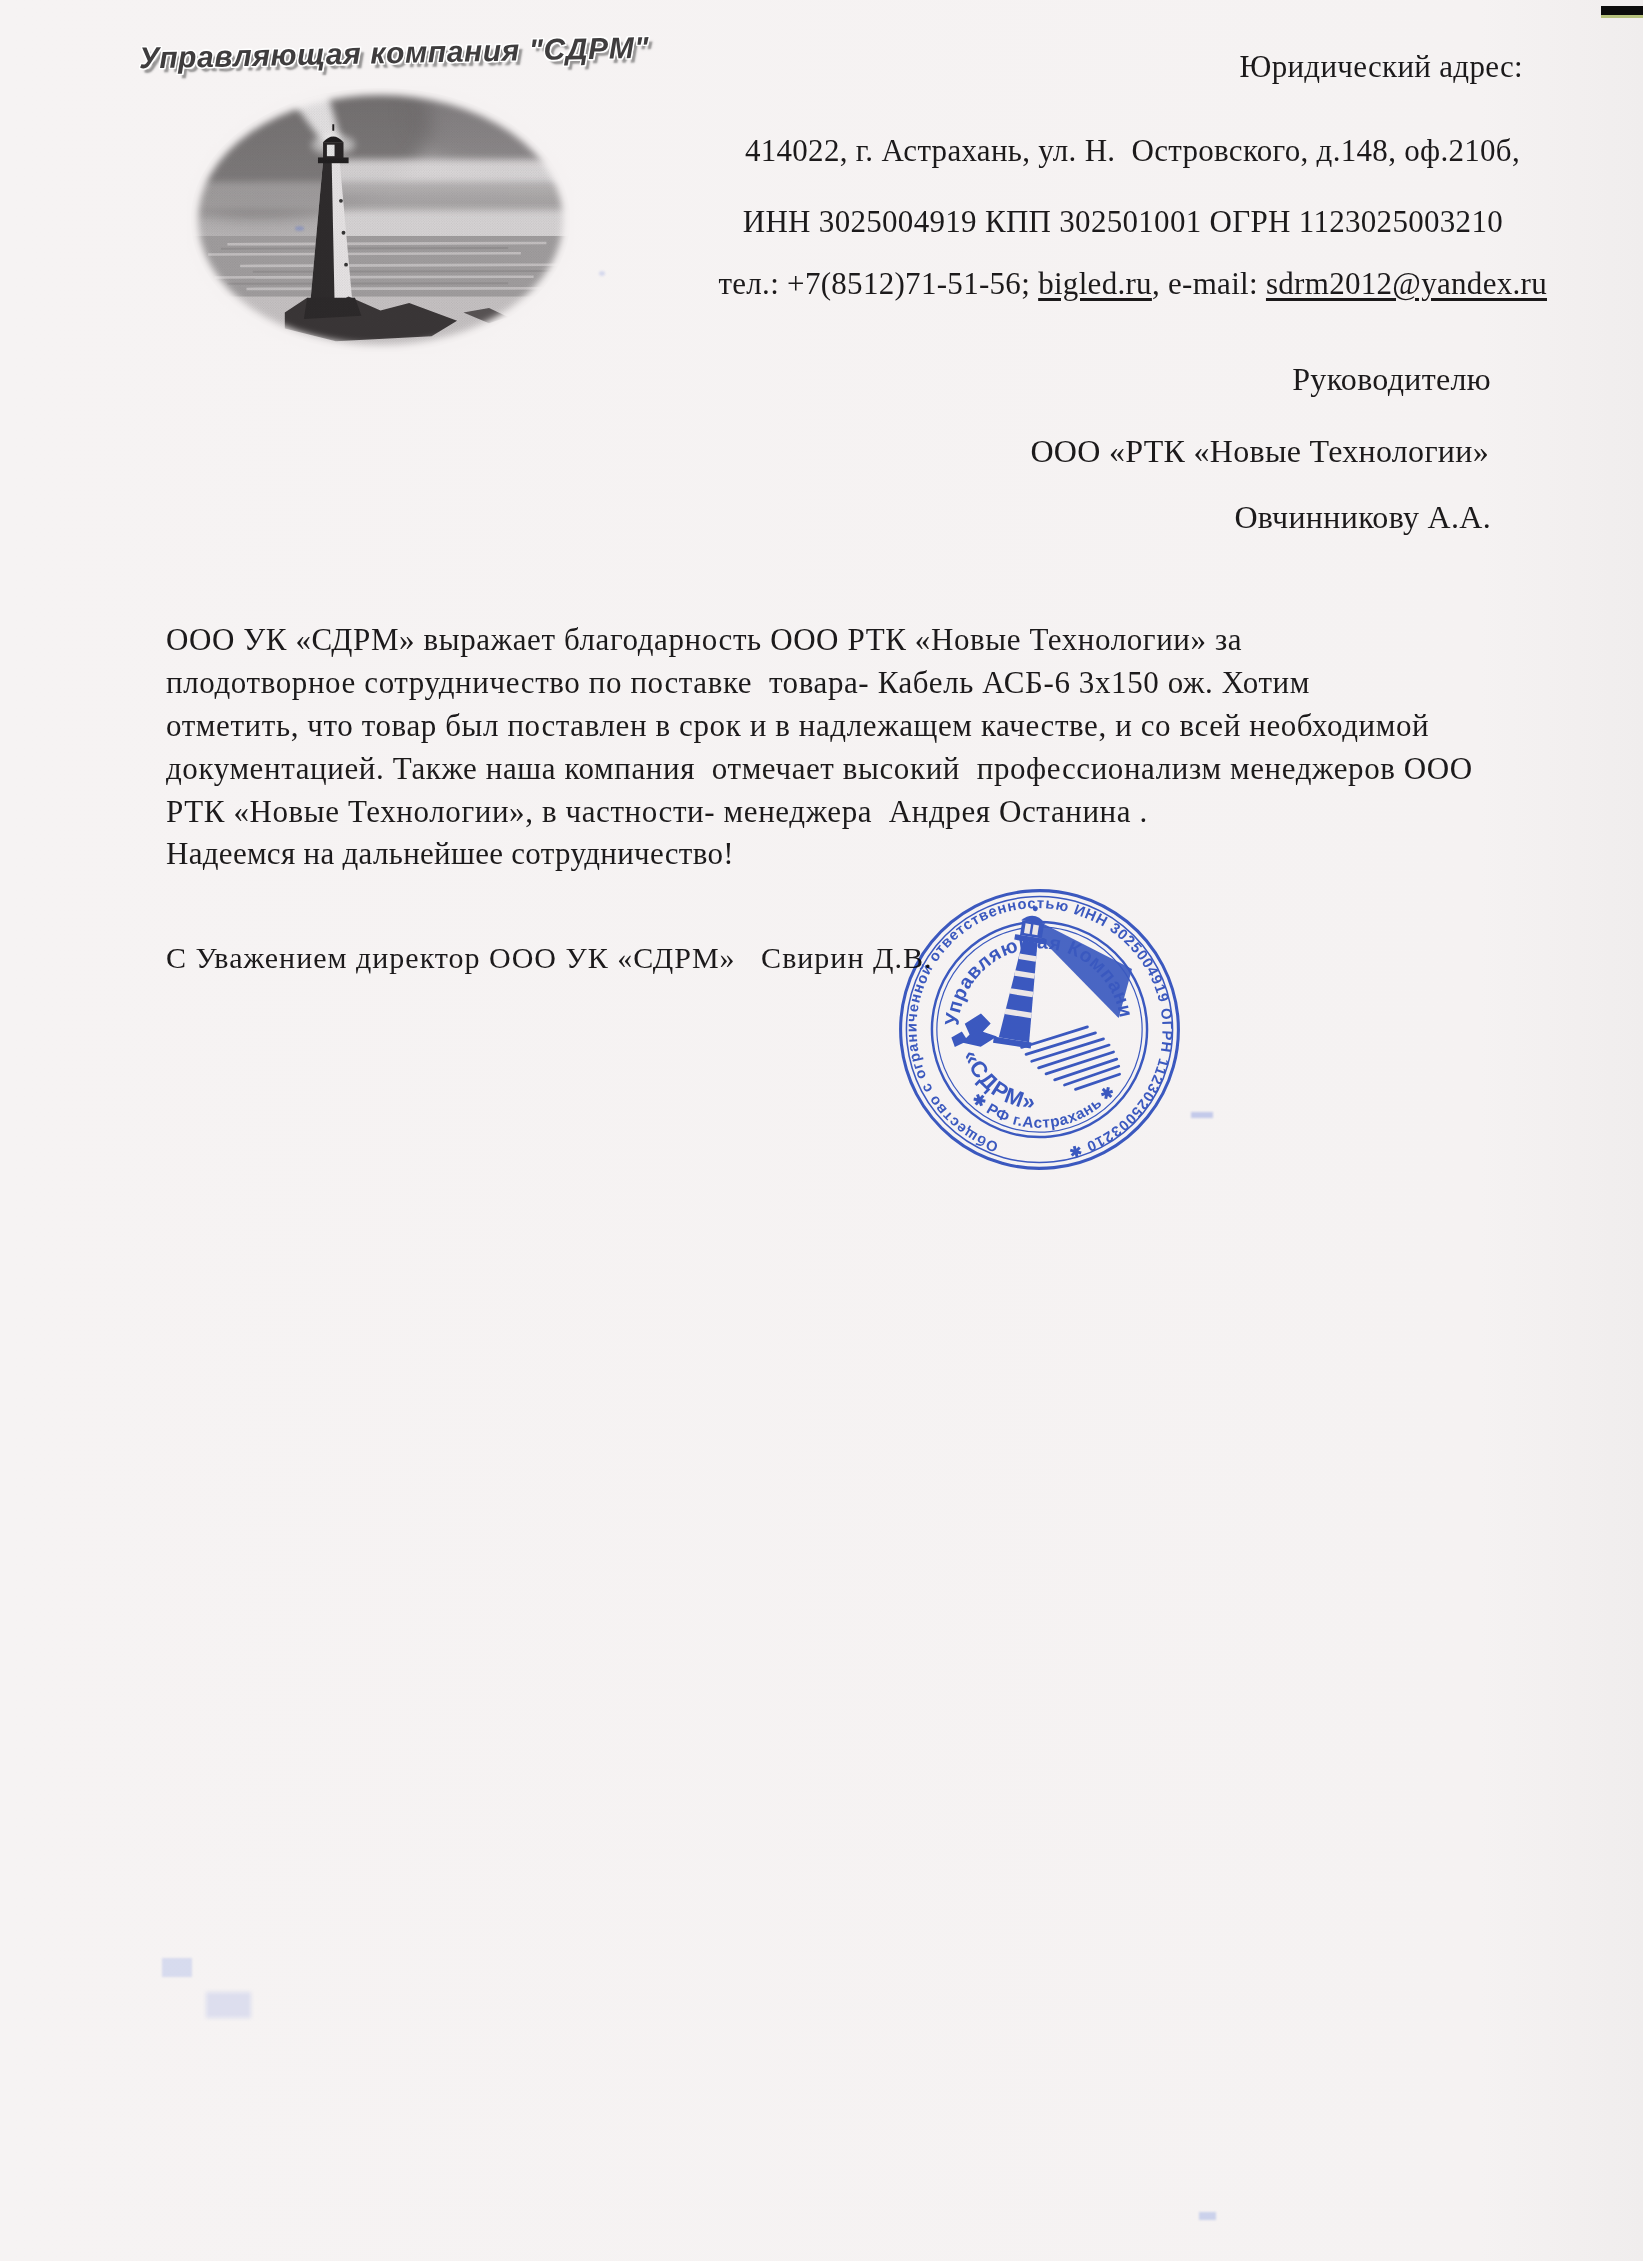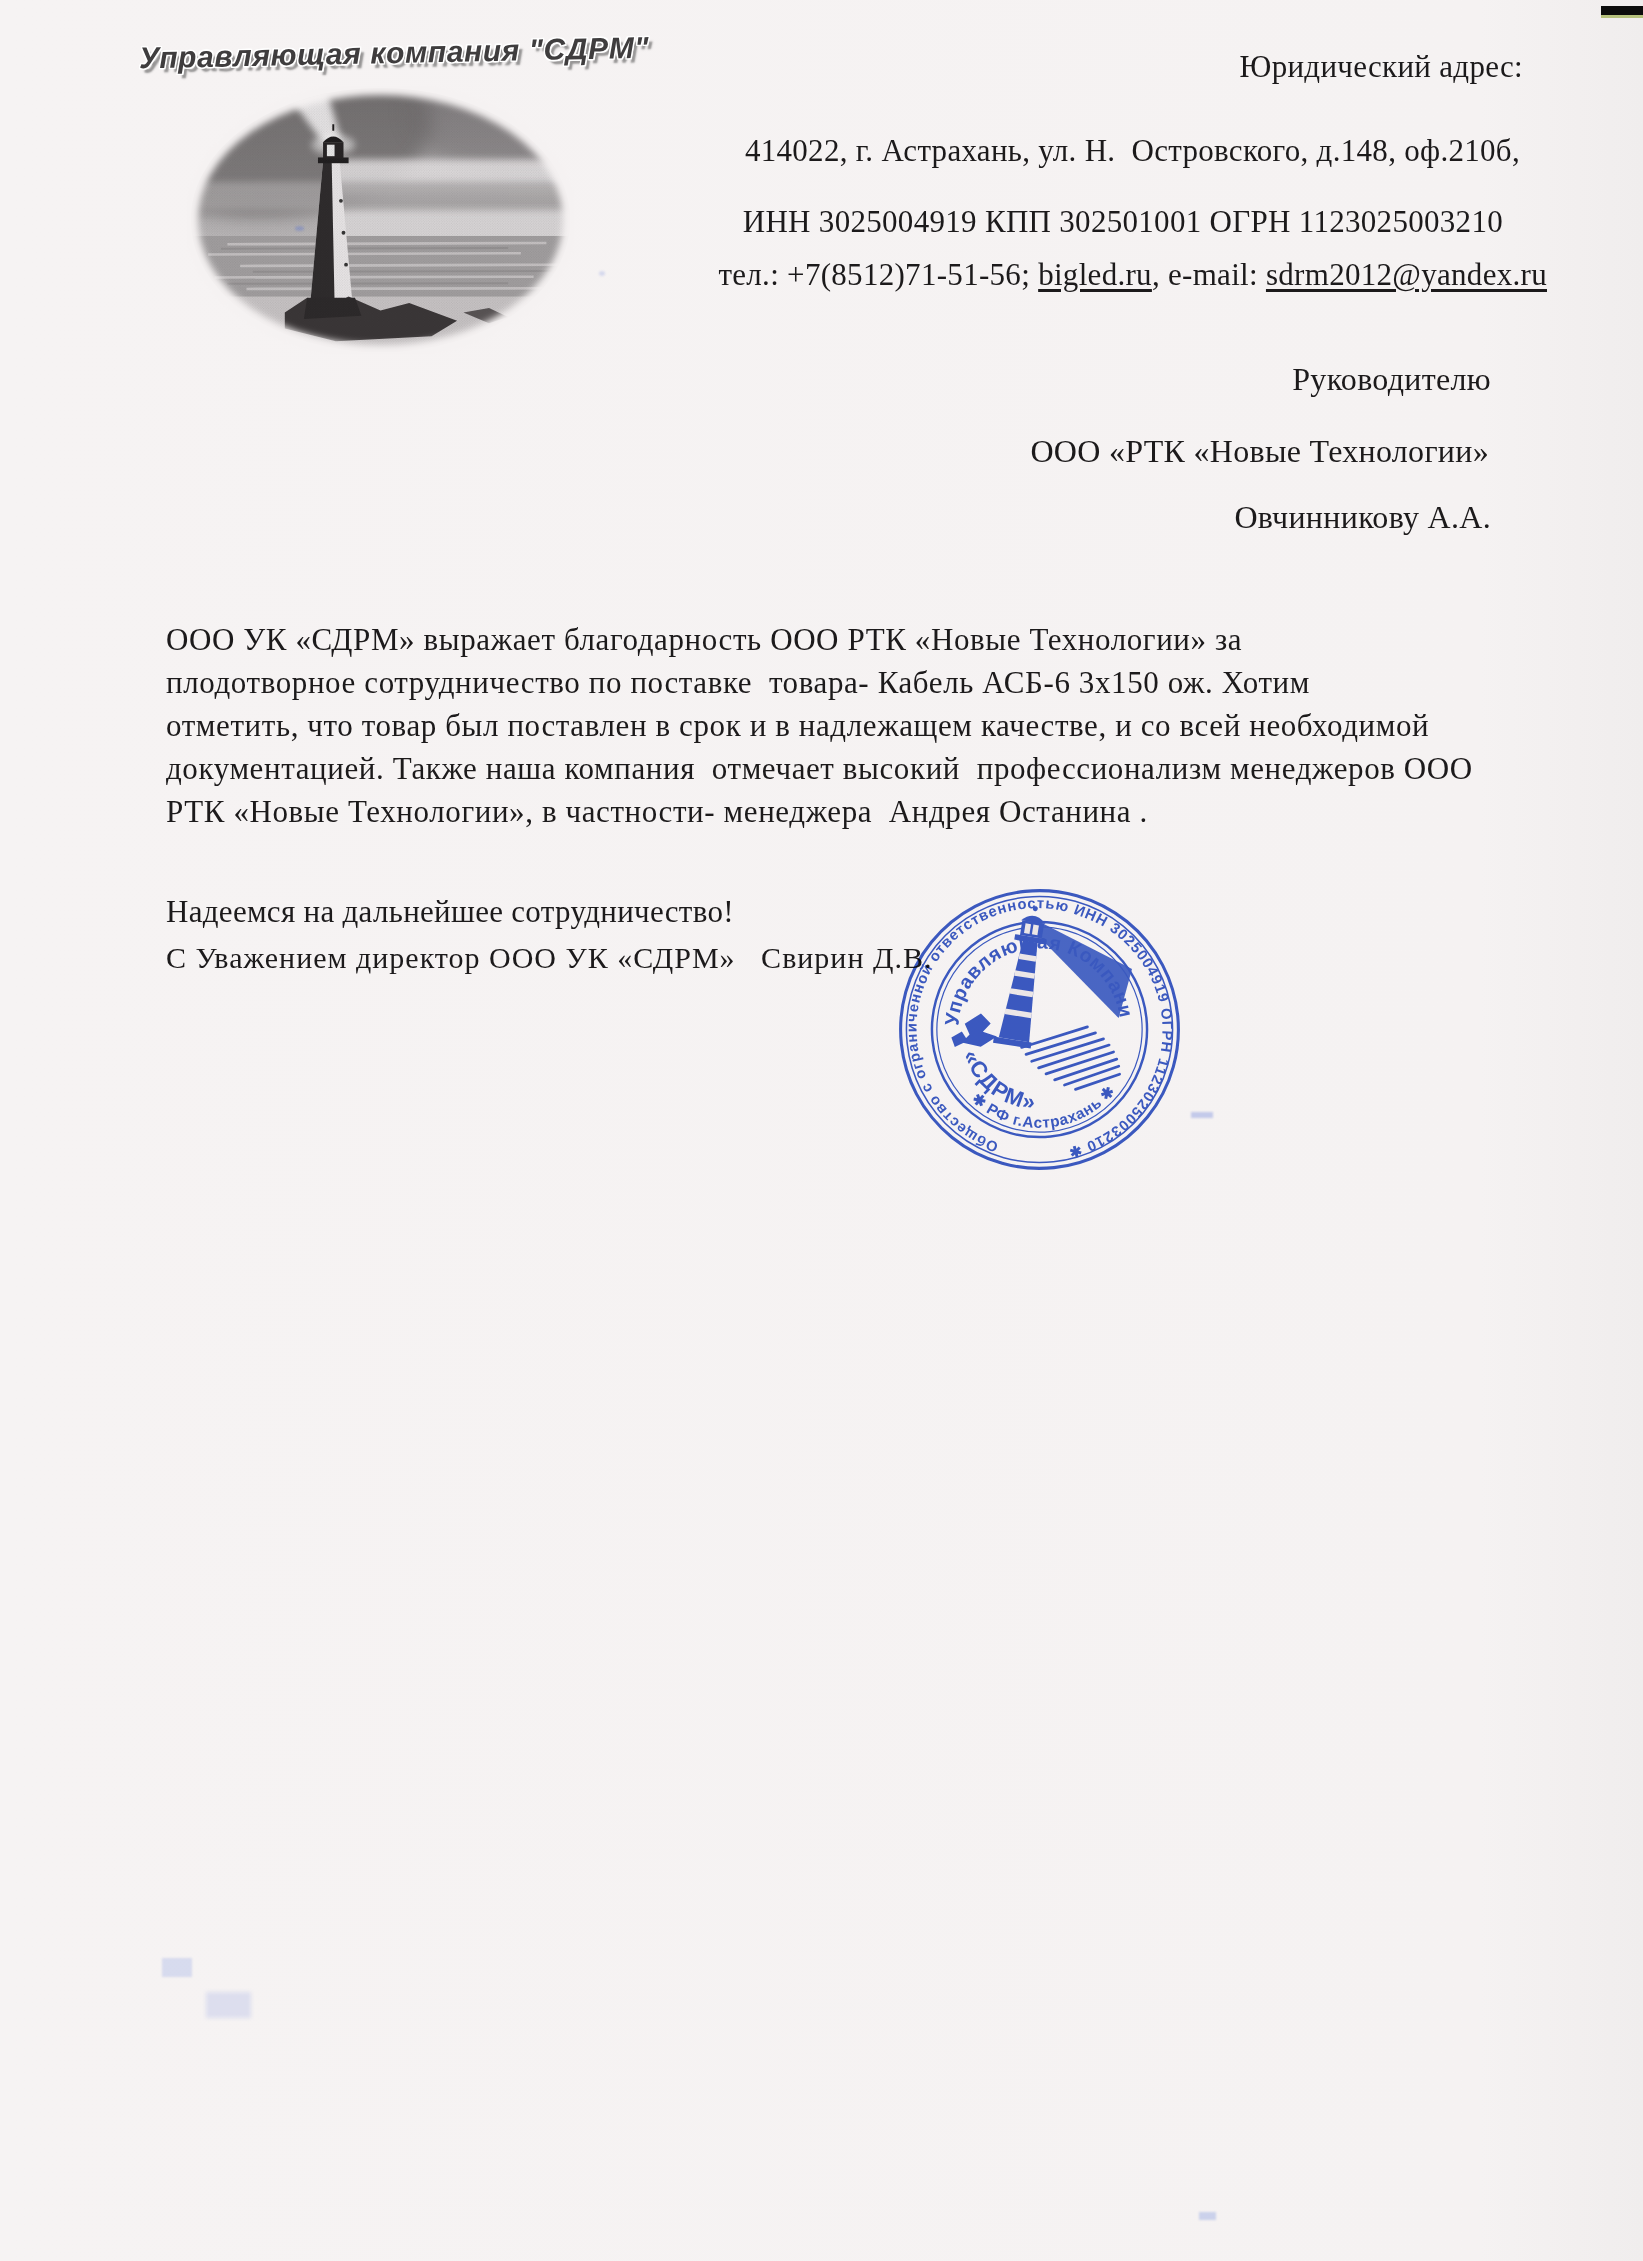--- a/index.html
+++ b/index.html
@@ -22,31 +22,31 @@
                 1.3px 1.3px 0 #ffffff,-1.3px -1.3px 0 #ffffff,1.3px -1.3px 0 #ffffff,-1.3px 1.3px 0 #ffffff,
                 3.9px 4.5px 1.9px rgba(70,70,70,.55);
     transform:rotate(-1.2deg);
   }
   .logo-oval{left:187px;top:86px;}
   
   .hline{font-size:31px;letter-spacing:0.3px;}
   .h-label{top:49px;right:121px;margin-left:42px;}
   .h-addr{top:133px;right:124px;}
   .h-ids{top:204px;right:141px;}
-  .h-tel{top:257px;right:97px;text-align:right;}
+  .h-tel{top:266px;right:97px;text-align:right;}
   .u{text-decoration:underline;text-underline-offset:3.9px;}
   
   .aline{font-size:32px;letter-spacing:0.3px;text-align:center;}
   .a1{top:361px;right:153px;}
   .a2{top:433px;right:155px;}
   .a3{top:499px;right:153px;}
   
   .body-block{position:absolute;left:166px;top:618px;width:1344px;}
   .bline{font-size:31px;letter-spacing:0.6px;line-height:43px;white-space:pre;}
-  .hope{left:166px;top:894px;font-size:31px;letter-spacing:0.3px;}
+  .hope{left:166px;top:836px;font-size:31px;letter-spacing:0.3px;}
   .sig{left:166px;top:941px;font-size:30px;letter-spacing:1px;}
   
   .stamp{left:892px;top:882px;mix-blend-mode:multiply;opacity:.93;}
   .stamp text{font-family:"Liberation Sans",sans-serif;font-weight:bold;}
   
   .artifact{position:absolute;}
   .bar-black{left:1601px;top:6.4px;width:43px;height:8.4px;background:#0c0c0c;}
   .bar-green{left:1601px;top:15px;width:43px;height:2.6px;background:#a8b560;opacity:.8;}
   .smudge{background:rgba(80,110,215,.32);filter:blur(1px);border-radius:50%;}
   .sm1{left:295px;top:226px;width:9px;height:5.2px;}

